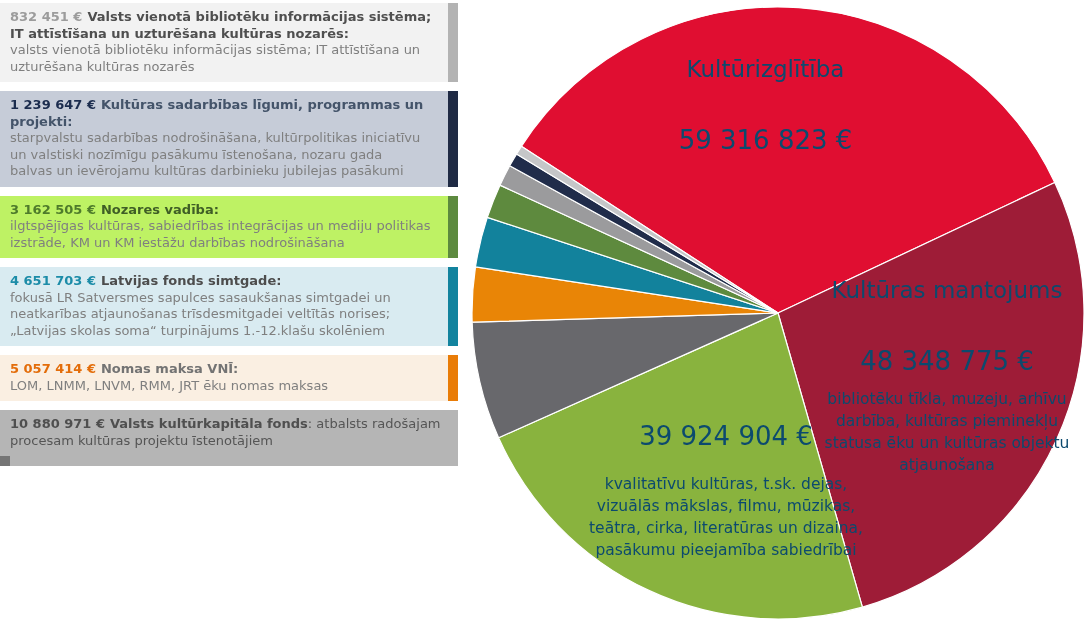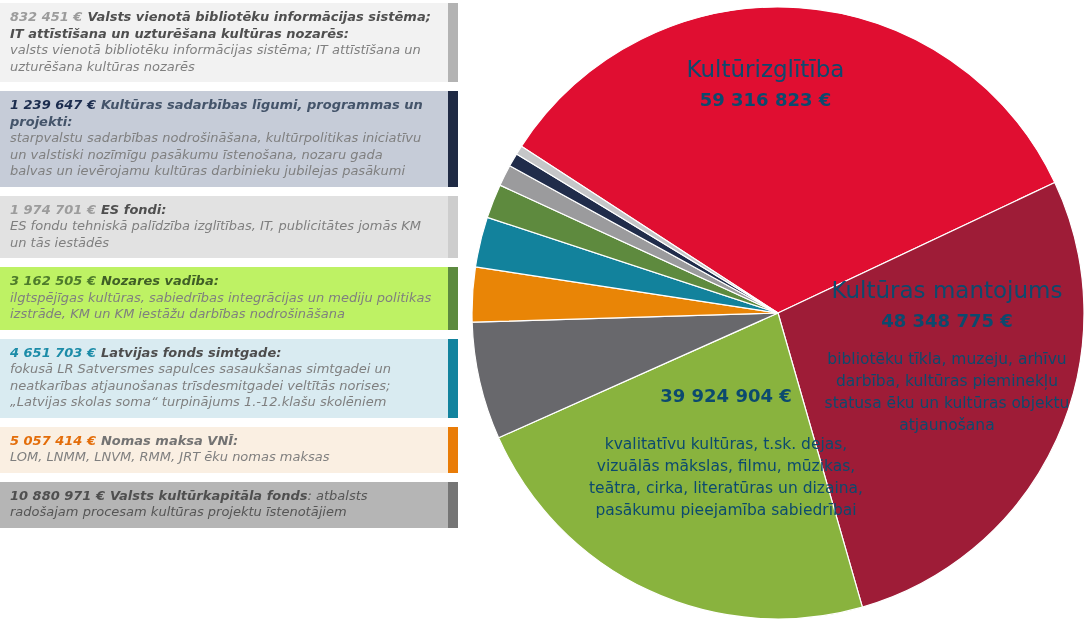--- a/index.html
+++ b/index.html
@@ -3,32 +3,32 @@
 <meta charset="utf-8">
 <style>
   html,body{margin:0;padding:0;background:#ffffff;}
   .stage{
     position:relative;width:1092px;height:620px;overflow:hidden;
     font-family:"DejaVu Sans","Liberation Sans",sans-serif;
     background:#ffffff;
   }
   
   .panel{position:absolute;left:0;top:3px;width:458px;}
-  .block{display:flex;margin-bottom:9px;font-style:italic;}
+  .block{display:flex;margin-bottom:9px;}
   .block-text{flex:1;padding:6px 14px 7px 10px;font-size:13px;line-height:16.5px;}
   .bar{width:10px;flex:0 0 10px;}
   .amount{font-weight:bold;margin-right:5px;}
   .btitle{font-weight:bold;}
   .desc{display:block;color:#7f7f7f;}
   .b7 .desc{display:inline;color:#555555;}
   
   .pie-svg{position:absolute;left:0;top:0;}
   .pie-label{position:absolute;text-align:center;color:#0c4a6e;}
   .pie-label .pl-title{font-size:23px;line-height:29px;}
-  .pie-label .pl-amount{font-size:18px;line-height:32px;font-weight:bold;}
+  .pie-label .pl-amount{font-size:26px;line-height:32px;font-weight:normal;margin-top:40px;}
   .pie-label .pl-desc{font-size:15.5px;line-height:22px;margin-top:11px;}
   .pl-education{left:578px;top:55px;width:375px;}
   .pl-education .pl-desc{width:330px;margin-left:auto;margin-right:auto;}
   .pl-heritage{left:808px;top:276px;width:278px;}
   .pl-heritage .pl-desc{width:262px;margin-left:auto;margin-right:auto;}
   .pl-arts{left:558px;top:380px;width:336px;}
   .pl-arts .pl-desc{width:300px;margin-left:auto;margin-right:auto;margin-top:21px;}
 </style>
 </head>
 <body>
@@ -67,39 +67,35 @@
     <div class="block b1" style="background: rgb(242, 242, 242);">
       <div class="block-text"><span class="amount" style="color: rgb(156, 156, 156);">832 451 €</span><b class="btitle" style="color: rgb(79, 79, 79);">Valsts vienotā bibliotēku informācijas sistēma; IT attīstīšana un uzturēšana kultūras nozarēs:</b><span class="desc">valsts vienotā bibliotēku informācijas sistēma; IT attīstīšana un uzturēšana kultūras nozarēs</span></div>
       <div class="bar" style="background: rgb(179, 179, 179);"></div>
     </div>
 
     <div class="block b2" style="background: rgb(198, 204, 216); gap: 7px;">
       <div class="block-text"><span class="amount" style="color: rgb(27, 44, 78);">1 239 647 €</span><b class="btitle" style="color: rgb(68, 84, 106);">Kultūras sadarbības līgumi, programmas un projekti:</b><span class="desc">starpvalstu sadarbības nodrošināšana, kultūrpolitikas iniciatīvu un valstiski nozīmīgu pasākumu īstenošana, nozaru gada balvas un ievērojamu kultūras darbinieku jubilejas pasākumi</span></div>
       <div class="bar" style="background: rgb(31, 42, 68);"></div>
     </div>
 
-    <div class="block b3" style="background: rgb(226, 226, 226);">
-      <div class="block-text"><span class="amount" style="color: rgb(156, 156, 156);">1 974 701 €</span><b class="btitle" style="color: rgb(79, 79, 79);">ES fondi:</b><span class="desc">ES fondu tehniskā palīdzība izglītības, IT, publicitātes jomās KM un tās iestādēs</span></div>
-      <div class="bar" style="background: rgb(205, 205, 205);"></div>
-    </div>
 
     <div class="block b4" style="background: #bef264;">
       <div class="block-text"><span class="amount" style="color: rgb(78, 123, 43);">3 162 505 €</span><b class="btitle" style="color: rgb(63, 94, 38);">Nozares vadība:</b><span class="desc">ilgtspējīgas kultūras, sabiedrības integrācijas un mediju politikas izstrāde, KM un KM iestāžu darbības nodrošināšana</span></div>
       <div class="bar" style="background: rgb(93, 138, 63);"></div>
     </div>
 
     <div class="block b5" style="background: rgb(217, 235, 241);">
       <div class="block-text"><span class="amount" style="color: rgb(28, 140, 168);">4 651 703 €</span><b class="btitle" style="color: rgb(77, 77, 77);">Latvijas fonds simtgade:</b><span class="desc">fokusā LR Satversmes sapulces sasaukšanas simtgadei un neatkarības atjaunošanas trīsdesmitgadei veltītās norises; „Latvijas skolas soma“ turpinājums 1.-12.klašu skolēniem</span></div>
       <div class="bar" style="background: rgb(18, 131, 158);"></div>
     </div>
 
     <div class="block b6" style="background: rgb(250, 239, 226);">
       <div class="block-text"><span class="amount" style="color: rgb(227, 109, 10);">5 057 414 €</span><b class="btitle" style="color: #737373; text-align: right;">Nomas maksa VNĪ:</b><span class="desc">LOM, LNMM, LNVM, RMM, JRT ēku nomas maksas</span></div>
       <div class="bar" style="background: rgb(233, 124, 7);"></div>
     </div>
 
-    <div class="block b7" style="background: rgb(181, 181, 181);">
+    <div class="block b7" style="background: rgb(181, 181, 181); flex-direction: column;">
       <div class="block-text"><span class="amount" style="color: rgb(79, 79, 79);">10 880 971 €</span><b class="btitle" style="color: rgb(79, 79, 79);">Valsts kultūrkapitāla fonds</b><span class="desc">: atbalsts radošajam procesam kultūras projektu īstenotājiem</span></div>
       <div class="bar" style="background: rgb(117, 117, 117);"></div>
     </div>
 
   </div>
 </div>
 
 </body></html>

